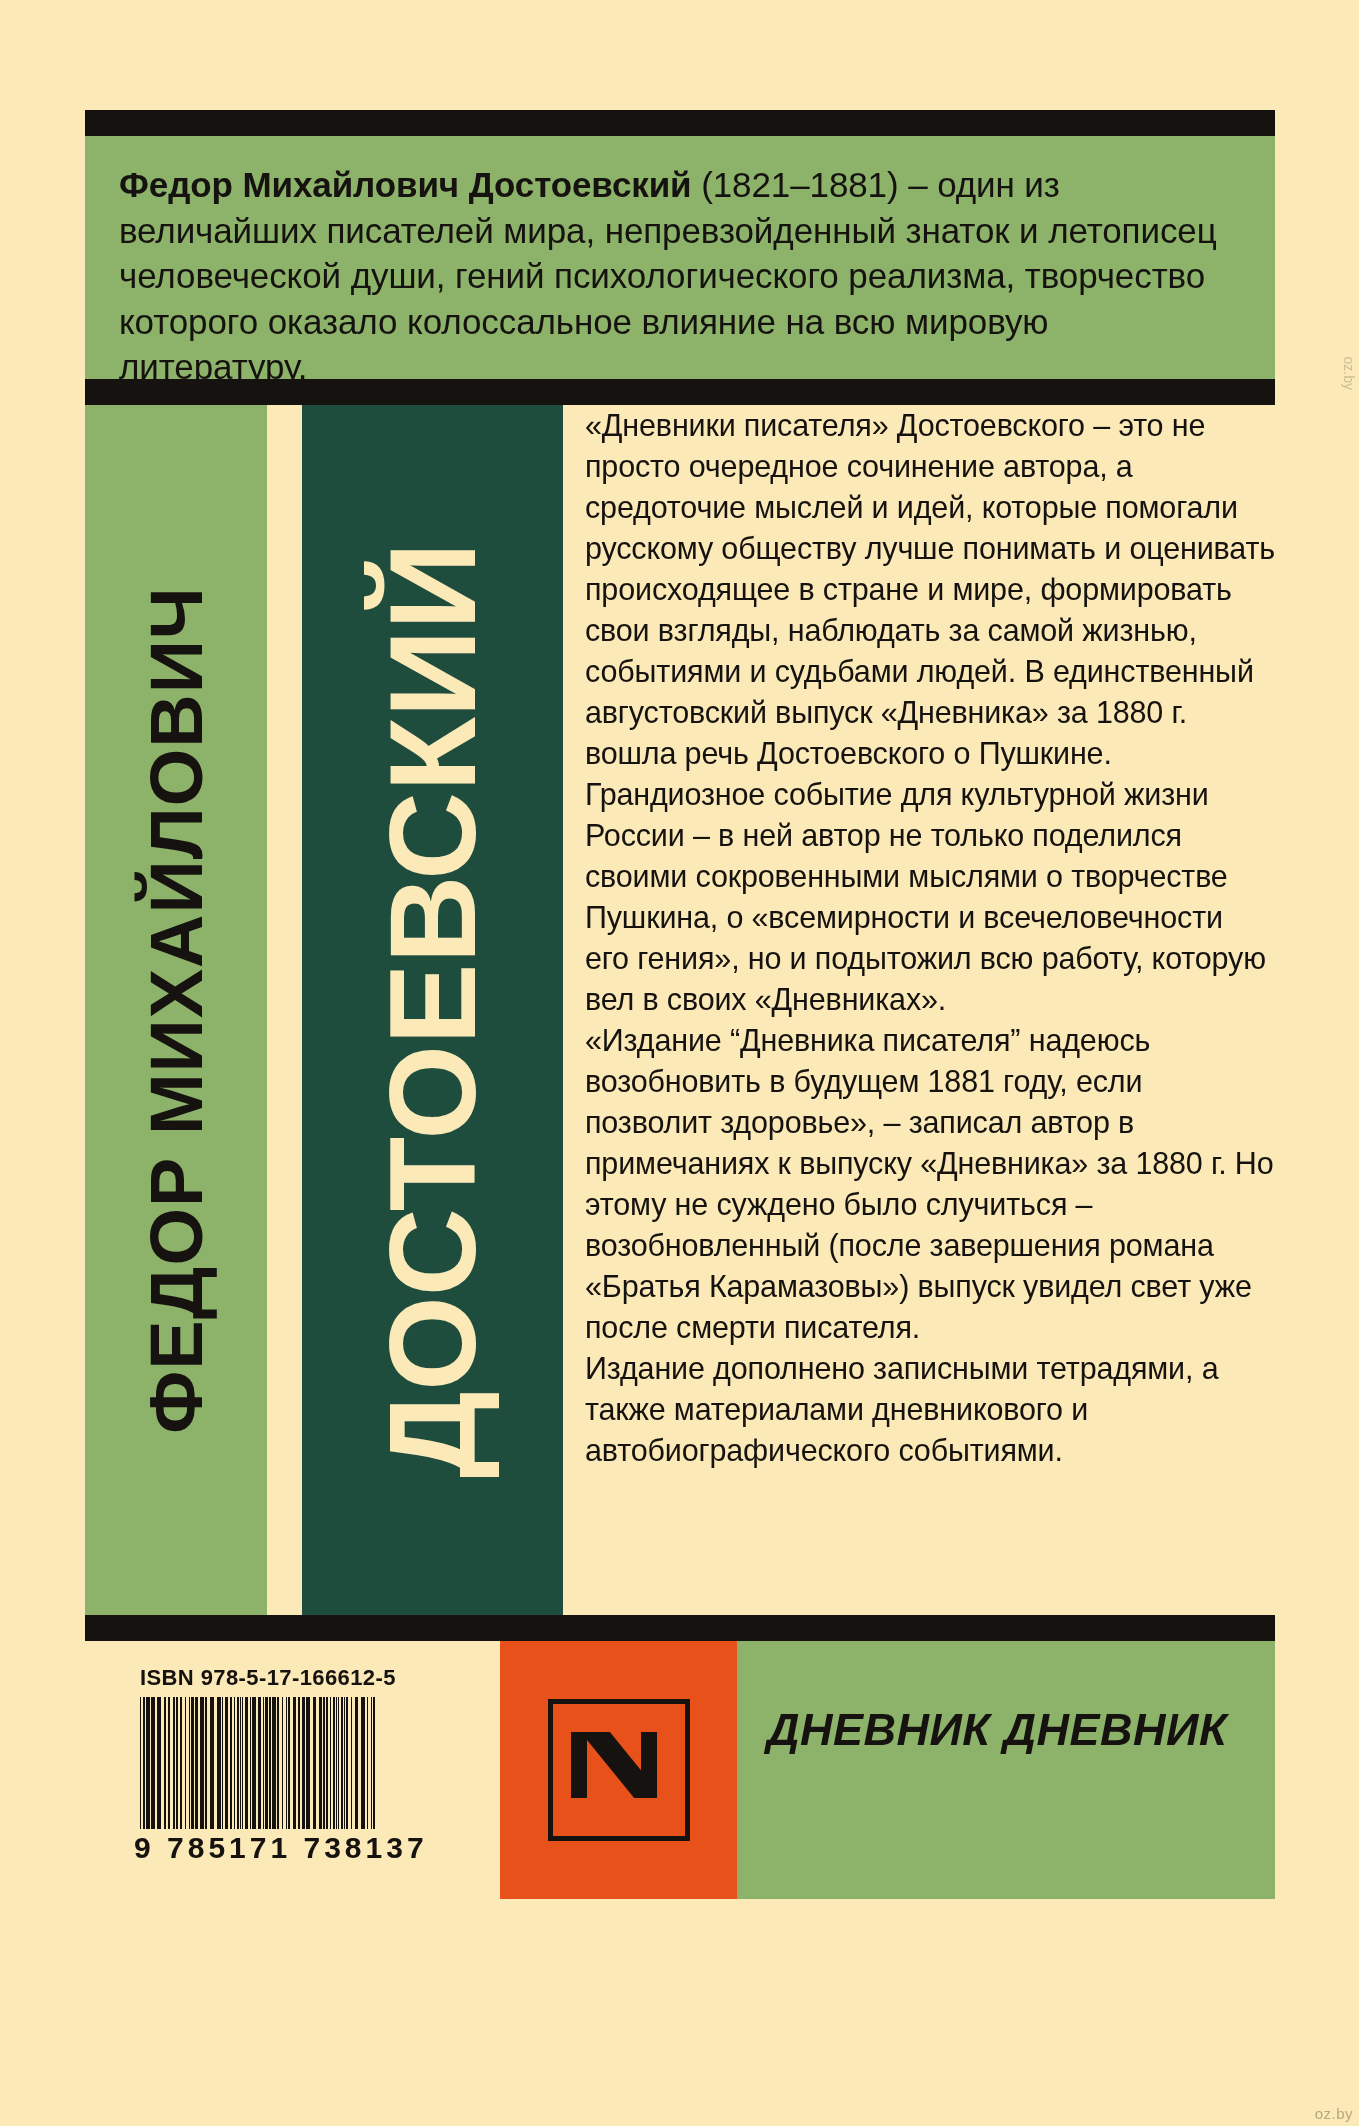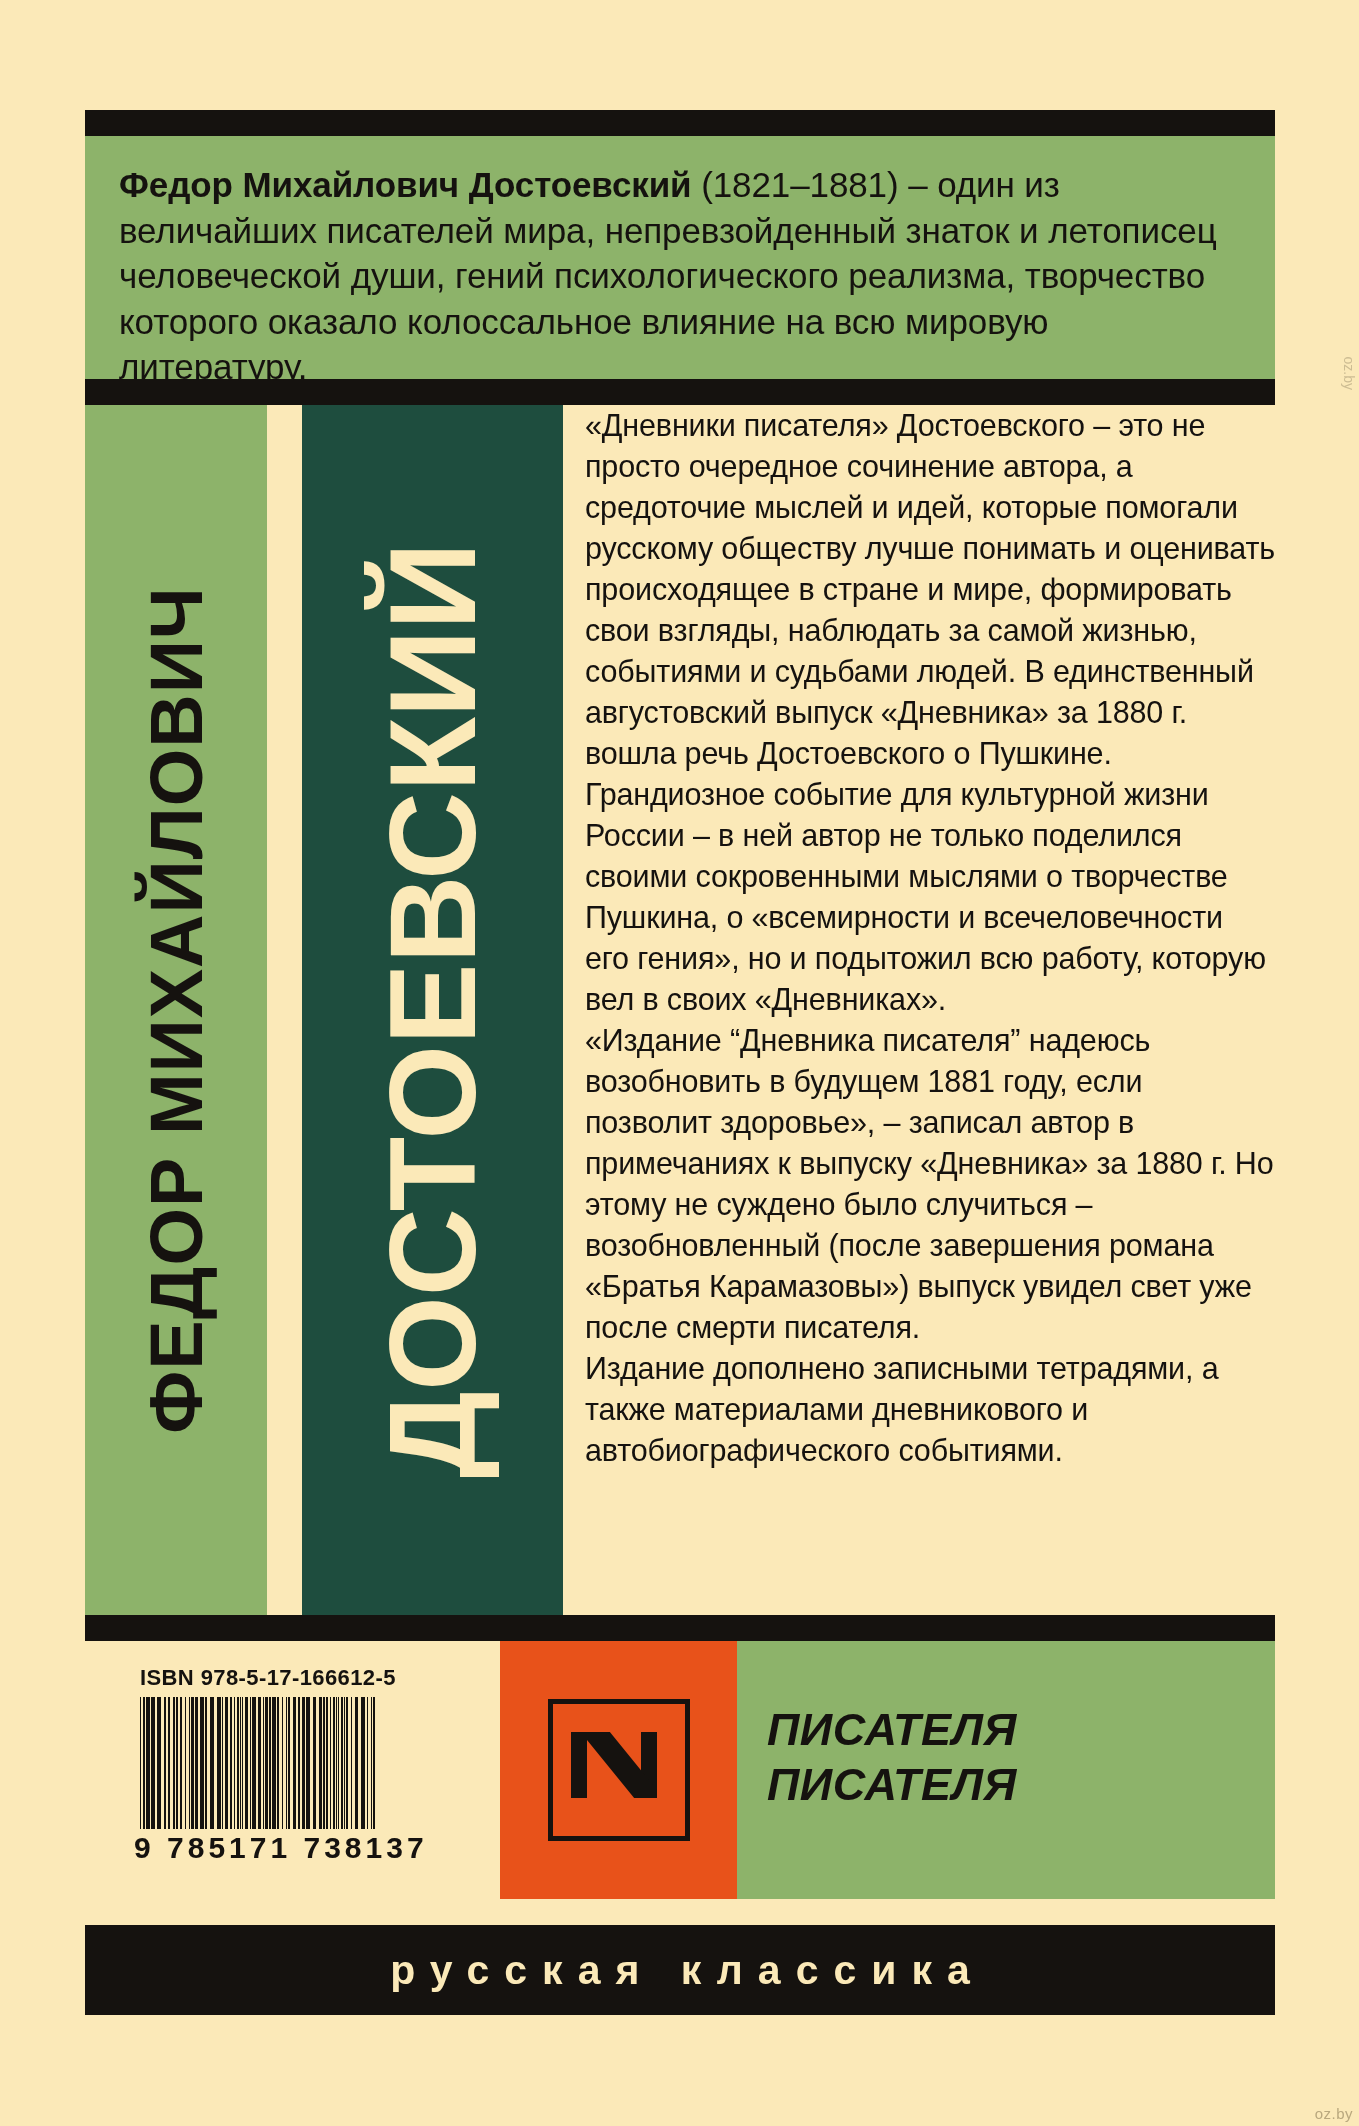--- a/index.html
+++ b/index.html
@@ -423,25 +423,22 @@
           <path d="M18 100 L18 22 L34 22 L34 100 Z" fill="#15120f"></path>
           <path d="M88 100 L88 22 L104 22 L104 100 Z" fill="#15120f"></path>
           <path d="M34 22 L52 22 L104 86 L104 100 L86 100 L34 36 Z" fill="#15120f"></path>
           <rect x="18" y="22" width="86" height="6" fill="#e8521a"></rect>
           <rect x="18" y="94" width="86" height="6" fill="#e8521a"></rect>
         </svg>
       </div>
     </div>
 
     <div class="title-box">
-      <div class="title-main">ПИСАТЕЛЯ ПИСАТЕЛЯ</div>
+      <div class="title-main">ДНЕВНИК ДНЕВНИК</div>
     </div>
 
   </div>
 
-  <div class="series-bar">
-    <div class="series-text">русская классика</div>
-  </div>
 
   <div class="watermark">oz.by</div>
   <div class="watermark-side">oz.by</div>
 
 </div>
 
 </body></html>

